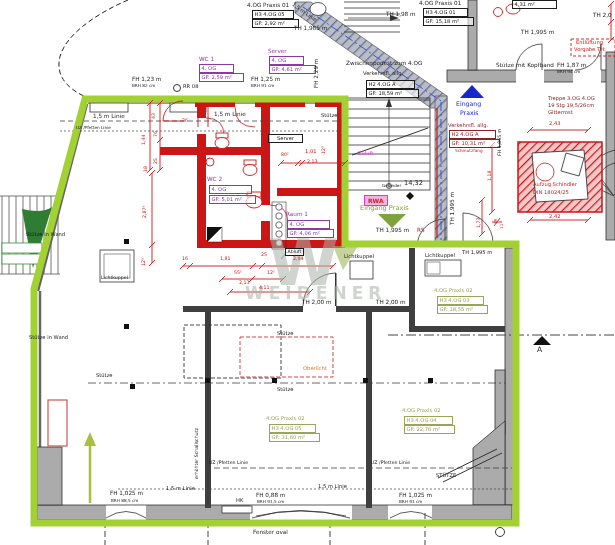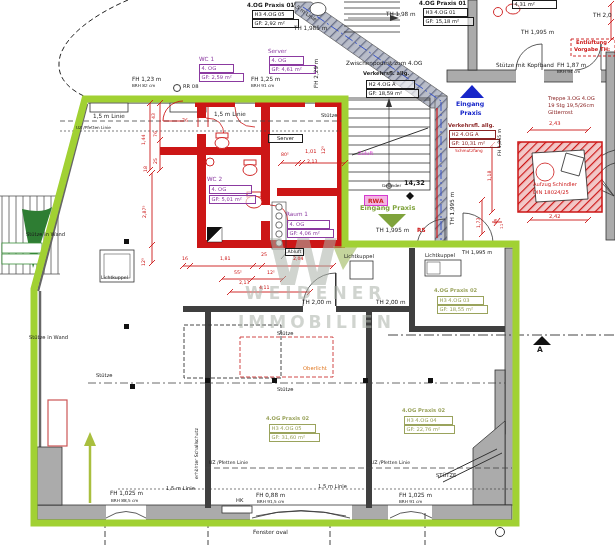--- a/index.html
+++ b/index.html
@@ -3,21 +3,21 @@
 <meta charset="utf-8">
 <style>
   html,body{margin:0;padding:0;background:#e8e8e8;}
   #canvas{position:relative;width:615px;height:545px;background:#ffffff;overflow:hidden;
           font-family:"DejaVu Sans",sans-serif;}
   #plan-svg{position:absolute;left:0;top:0;z-index:1;}
   .wm{position:absolute;z-index:2;color:rgba(170,176,168,0.55);font-weight:bold;pointer-events:none;}
   .lbl{position:absolute;z-index:3;color:#1c1c1c;white-space:nowrap;line-height:1.15;}
   .s4{font-size:4.2px}.s45{font-size:4.7px}.s5{font-size:5.2px}.s55{font-size:5.7px}
   .s6{font-size:6.2px}.s65{font-size:6.6px}.s7{font-size:7.5px}
-  .b{font-weight:700}
+  .b{font-weight:400}
   .box{border:0.9px solid;padding:0 1.5px;line-height:1.35;background:rgba(255,255,255,0.6);}
   .purple{color:#8b3aa0}.olive{color:#9aa35c}.red{color:#cc1818}.darkred{color:#8a2424}
   .blue{color:#1726c9}.grn{color:#7fa33c}.mag{color:#d43bd0}.orange{color:#e0761e}
   .vert{transform:rotate(-90deg);transform-origin:0 0;}
   .diag{transform:rotate(35deg);transform-origin:0 0;}
   .ctr{text-align:center}
   .rwa{position:absolute;z-index:3;background:#f4b3e3;border:1px solid #d43bd0;color:#cc2222;
        font-weight:bold;font-size:6px;padding:1px 3px;}
 </style>
 </head>
@@ -291,21 +291,20 @@
         <line x1="608" y1="43" x2="614" y2="37"></line>
     <line x1="437" y1="108" x2="437" y2="238" stroke-width="1.2"></line>
     <path d="M163,121 A20 20 0 0 1 183,101"></path>
         <line x1="163" y1="121" x2="183" y2="121"></line>
     <rect x="571" y="39" width="44" height="17" stroke-dasharray="3 2"></rect>
   </g>
 </svg>
 
 <div class="wm" style="left:268px;top:226px;font-size:64px;">W</div>
 <div class="wm" style="left:245px;top:283px;font-size:17px;letter-spacing:5px;">WEIDENER</div>
-<div class="wm" style="left:238px;top:312px;font-size:17px;letter-spacing:4px;">IMMOBILIEN</div>
 
 <div class="lbl s55" style="left:132px;top:76px">FH 1,23 m</div>
 <div class="lbl s4" style="left:132px;top:84px">BRH 82 cm</div>
 <div class="lbl s5" style="left:183px;top:84px">RR 08</div>
 <div class="lbl s55" style="left:93px;top:113px">1,5 m Linie</div>
 <div class="lbl s4" style="left:76px;top:126px">UZ /Pfetten Linie</div>
 <div class="lbl s55" style="left:214px;top:111px">1,5 m Linie</div>
 
 <div class="lbl s55 b" style="left:247px;top:2px">4.OG Praxis 01</div>
 <div class="lbl s5 box" style="left:252px;top:10px;width:37px">H3 4.OG 05</div>

